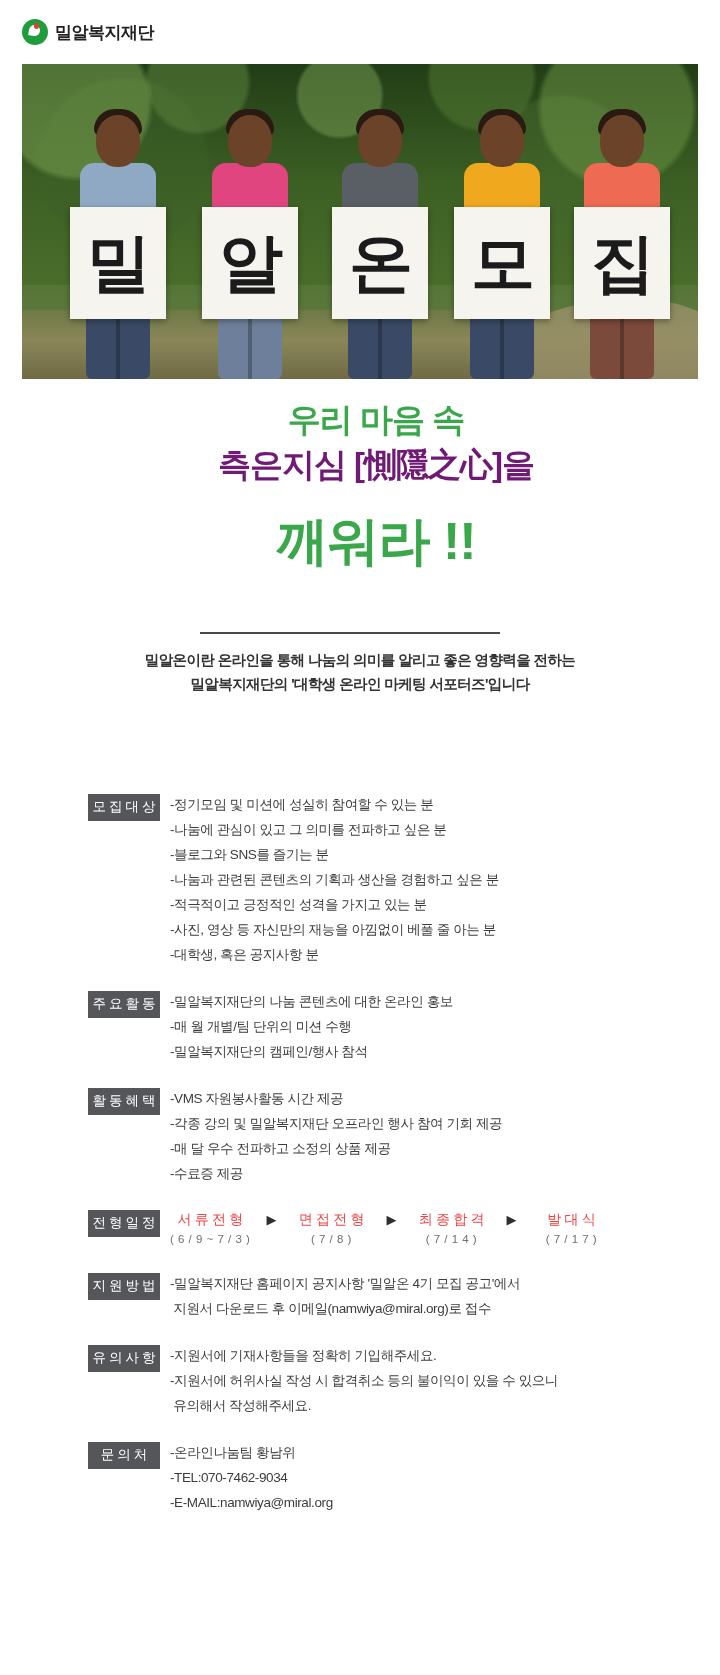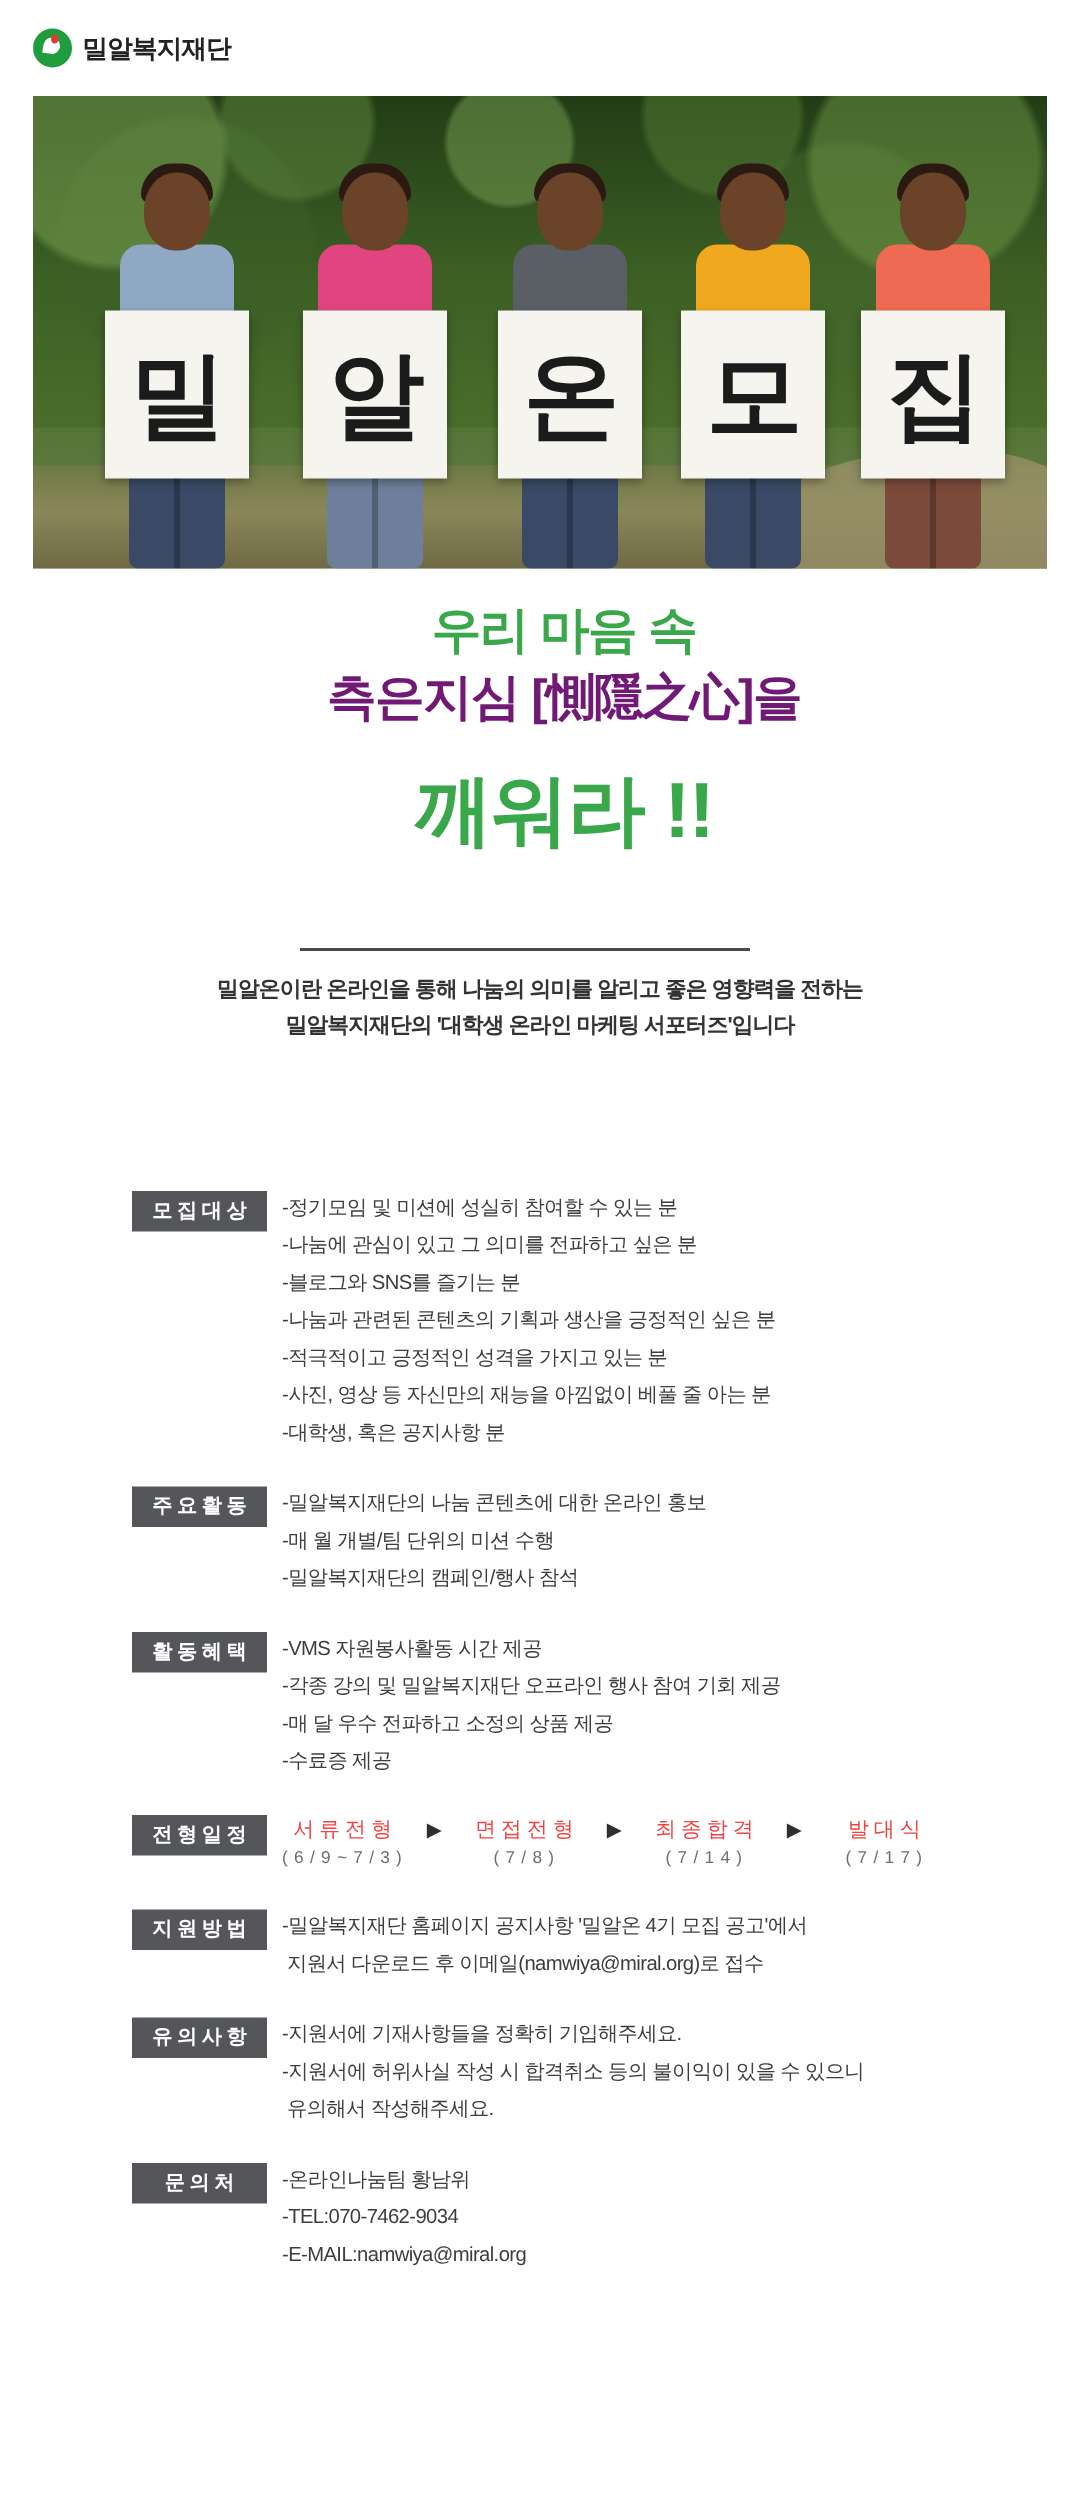--- a/index.html
+++ b/index.html
@@ -235,26 +235,26 @@
   .section {
     position: relative;
     display: flex;
     align-items: flex-start;
     margin-bottom: 22px;
   }
   .tag {
     flex: 0 0 auto;
     margin-left: 88px;
     margin-top: 2px;
-    width: 90px;
+    width: 72px;
     box-sizing: border-box;
     background: #55565a;
     color: #ffffff;
     font-size: 13.5px;
-    font-weight: bold;
+    font-weight: normal;
     text-align: center;
     padding: 4px 0 5px;
     letter-spacing: 3px;
     text-indent: 3px;
   }
   .body-col {
     flex: 1 1 auto;
     padding-left: 10px;
     padding-right: 40px;
   }
@@ -364,21 +364,21 @@
   </div>
 
   <div class="sections">
 
     <div class="section">
       <div class="tag">모집대상</div>
       <div class="body-col">
         <div class="line">-정기모임 및 미션에 성실히 참여할 수 있는 분</div>
         <div class="line">-나눔에 관심이 있고 그 의미를 전파하고 싶은 분</div>
         <div class="line">-블로그와 SNS를 즐기는 분</div>
-        <div class="line">-나눔과 관련된 콘텐츠의 기획과 생산을 긍정적인 싶은 분</div>
+        <div class="line">-나눔과 관련된 콘텐츠의 기획과 생산을 경험하고 싶은 분</div>
         <div class="line">-적극적이고 긍정적인 성격을 가지고 있는 분</div>
         <div class="line">-사진, 영상 등 자신만의 재능을 아낌없이 베풀 줄 아는 분</div>
         <div class="line">-대학생, 혹은 공지사항 분</div>
       </div>
     </div>
 
     <div class="section">
       <div class="tag">주요활동</div>
       <div class="body-col">
         <div class="line">-밀알복지재단의 나눔 콘텐츠에 대한 온라인 홍보</div>

